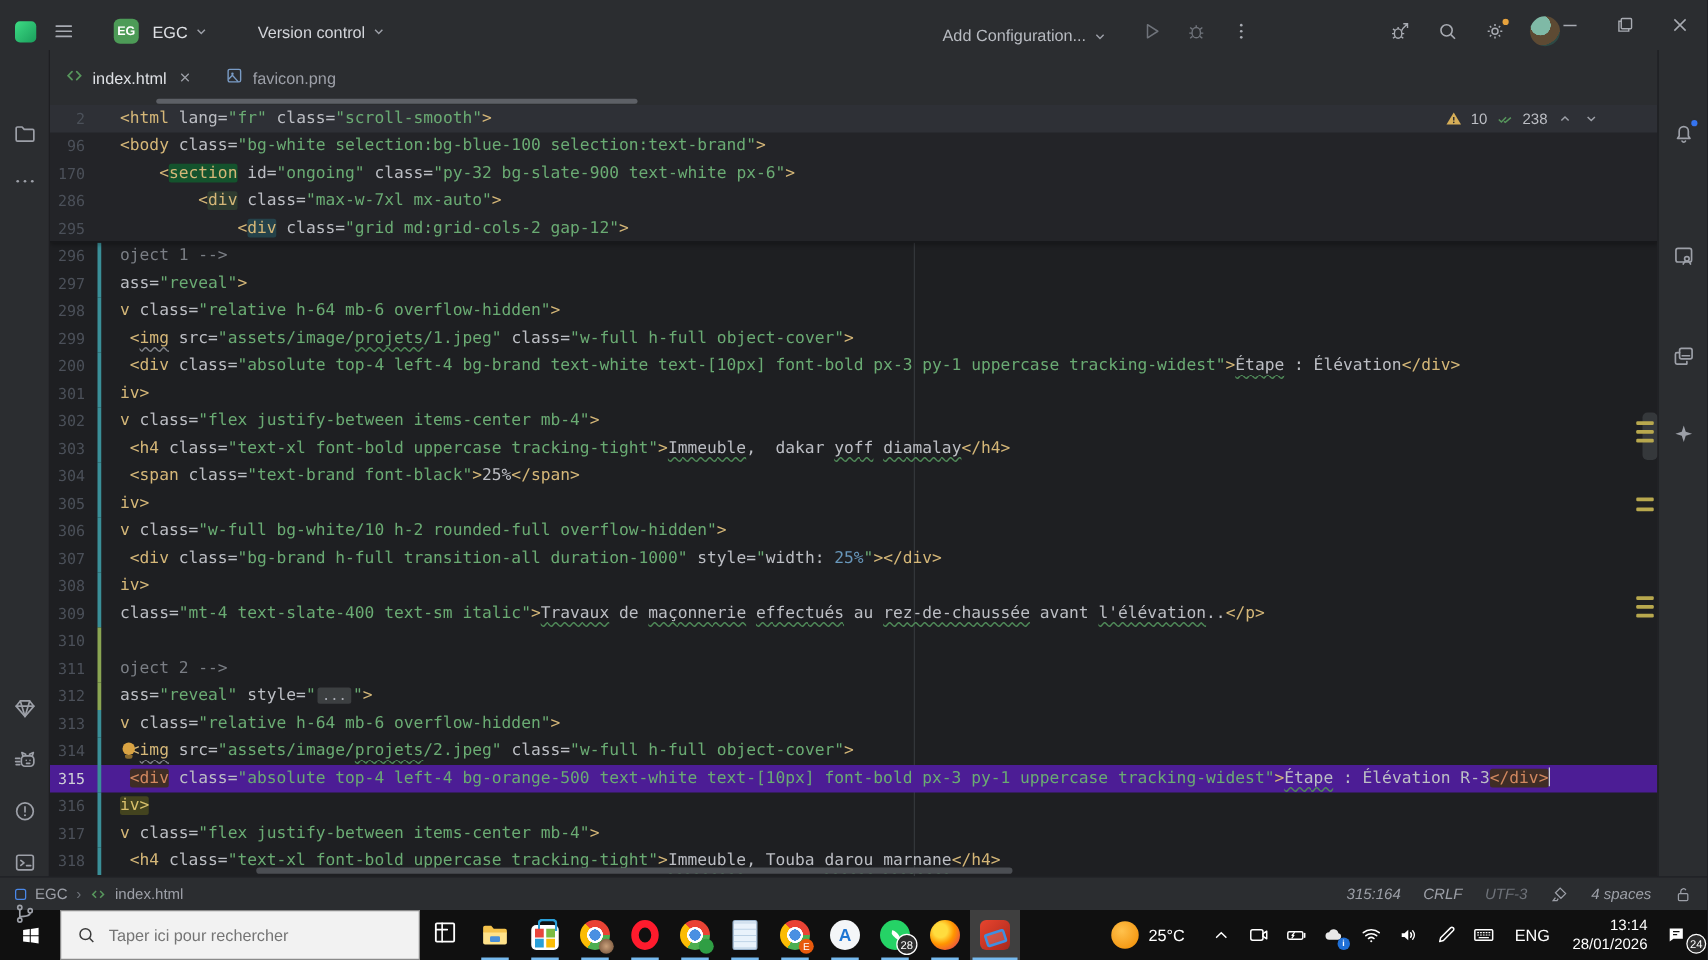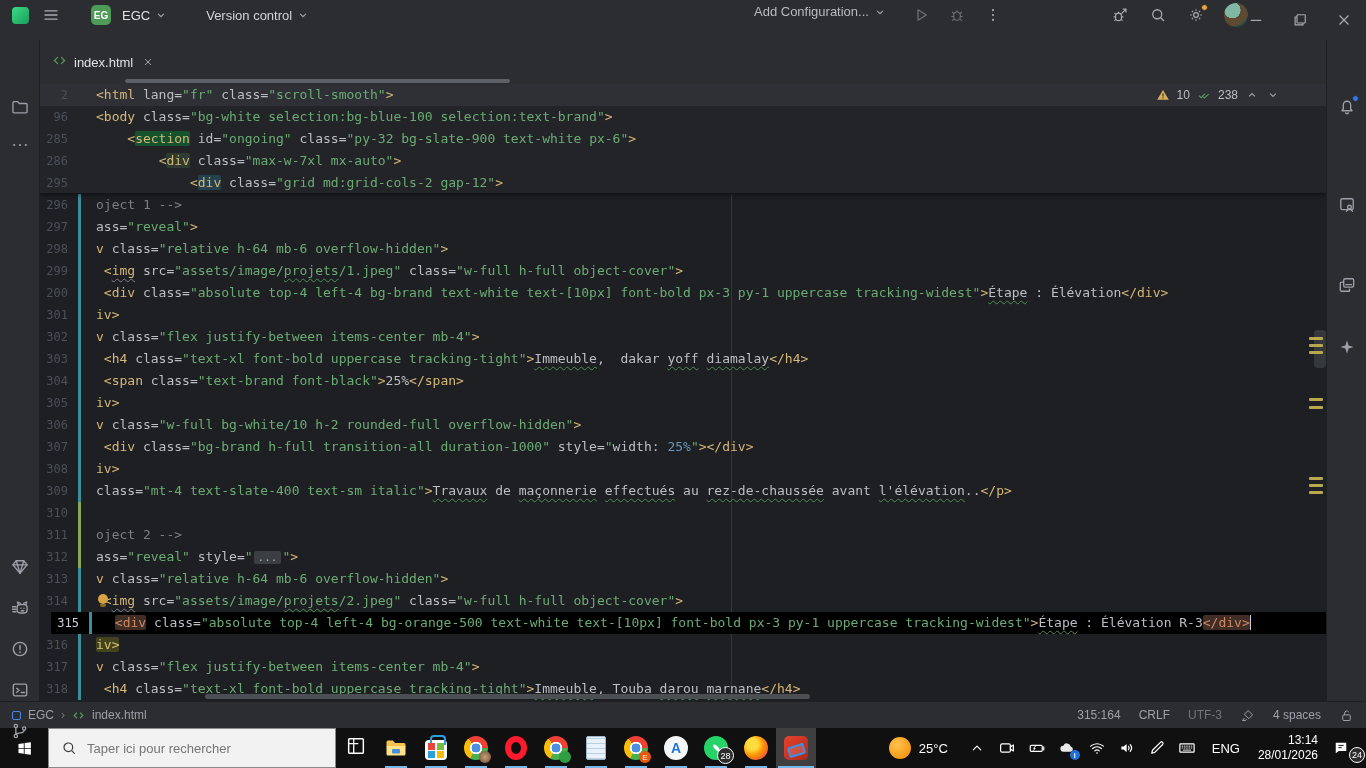--- a/index.html
+++ b/index.html
@@ -2,21 +2,21 @@
 <html><head>
 <meta charset="utf-8">
 <style>
   * { margin:0; padding:0; box-sizing:border-box; }
   html,body { width:1366px; height:768px; overflow:hidden; background:#1e1f22;
     font-family:"Liberation Sans", sans-serif; }
   .screen { position:relative; width:1366px; height:768px; }
 
   
   .titlebar { position:absolute; top:0; left:0; right:0; height:40px; background:#2b2d30;
-    display:flex; align-items:flex-start; color:#dfe1e5; font-size:13px; }
+    display:flex; align-items:flex-end; color:#dfe1e5; font-size:13px; }
   .tb-group { display:flex; align-items:center; }
   .tb-btn { width:32px; height:30px; display:flex; align-items:center; justify-content:center;
     color:#a8abb2; background:none; border:none; border-radius:4px; }
   .tb-btn svg { width:18px; height:18px; }
   .tb-btn.dim { color:#6f737a; }
   .app-logo { width:17px; height:17px; border-radius:4px; margin:0 6px 0 12px;
     background:linear-gradient(135deg,#3ddc84,#1a9e5c); }
   .proj-badge { width:20px; height:20px; border-radius:5px; background:#4d9b57; color:#fff;
     font-size:10px; font-weight:bold; display:flex; align-items:center; justify-content:center; margin:0 7px 0 18px; }
   .proj-sel, .vcs-sel, .runcfg { display:flex; align-items:center; gap:4px; padding:4px 6px; border-radius:4px; }
@@ -56,21 +56,21 @@
   
   .editor { position:absolute; top:84px; left:40px; right:40px; bottom:67px; background:#1e1f22;
     font-family:"DejaVu Sans Mono", monospace; font-size:13px; overflow:hidden; }
   .guide { position:absolute; left:691px; top:110px; bottom:0; width:1px; background:#33363a; z-index:1; }
   .rows { position:absolute; left:0; right:0; }
   .sticky { top:0; height:110px; background:#232428; border-bottom:1px solid #141517;
     box-shadow:0 2px 4px rgba(0,0,0,.35); z-index:4; }
   .codearea { top:110px; z-index:2; }
   .row { position:relative; height:22px; }
   .row.first-sticky { background:#2e3036; }
-  .row.cur { background:#000000;margin-left:11px; }
+  .row.cur { background:#4c1d95; }
   .ln { position:absolute; left:0; width:28px; text-align:right; color:#4b5059; font-size:12px; line-height:22px; }
   .row.cur .ln { color:#ced0d6; }
   .chg { position:absolute; left:38px; top:0; bottom:0; width:3px; }
   .chg.teal { background:#3a8f98; } .chg.green { background:#8aa653; }
   .ct { position:absolute; left:56px; top:0; white-space:pre; line-height:22px; z-index:2; }
   .tk-t { color:#d5b778; } .tk-s { color:#6aab73; } .tk-p { color:#bcbec4; }
   .tk-c { color:#7a7e85; } .tk-n { color:#6897bb; }
   .tk-f { background:#3c3f41; color:#a8abb2; border-radius:2px; padding:0 4px; margin:0 1px; font-size:11px; }
   .sq  { text-decoration:underline; text-decoration-style:wavy; text-decoration-color:#4f8a58;
          text-decoration-thickness:1px; text-underline-offset:3px; }
@@ -92,21 +92,21 @@
   .vthumb { position:absolute; right:0; width:12px; top:246px; height:38px; background:#494c50; opacity:.55; border-radius:4px; z-index:5; }
   .hthumb { position:absolute; left:165px; width:605px; bottom:2px; height:5px; background:#4b4e53; border-radius:3px; z-index:6; }
 
   
   .statusbar { position:absolute; left:0; right:0; bottom:40px; height:27px; background:#2b2d30;
     border-top:1px solid #1e1f22; display:flex; align-items:center; color:#9da0a8; font-size:12px; padding:0 12px; }
   .crumb { display:flex; align-items:center; gap:7px; }
   .crumb-sq { width:9px; height:9px; border:1.5px solid #4a88e8; border-radius:2px; }
   .crumb-sep { color:#6f737a; }
   .crumb svg { width:13px; height:13px; }
-  .sb-right { margin-left:auto; display:flex; align-items:center; gap:18px; }
+  .sb-right { margin-left:auto; display:flex; align-items:center; gap:18px;font-style:italic; }
   .sb-dim { color:#6f737a; }
   .sb-right svg { width:15px; height:15px; color:#9da0a8; }
 
   
   .taskbar { position:absolute; left:0; right:0; bottom:0; height:40px; background:#101010; color:#fff; }
   .start { position:absolute; left:0; top:0; width:48px; height:40px; display:flex; align-items:center; justify-content:center; }
   .start svg { width:17px; height:17px; }
   .searchbox { position:absolute; left:48px; top:0; width:288px; height:40px; background:#f2f2f2;
     border:1px solid #8a8a8a; display:flex; align-items:center; gap:10px; padding:0 12px; }
   .searchbox svg { width:16px; height:16px; color:#3b3b3b; flex:0 0 auto; }
@@ -261,20 +261,28 @@
         <span><svg viewBox="0 0 24 24" fill="none" stroke="#57965c" stroke-width="2.2" stroke-linecap="round">
             <path d="M9 7l-5 5 5 5M15 7l5 5-5 5"></path>
           </svg></span>
         <span>index.html</span>
         <span class="tab-close">
           <svg viewBox="0 0 24 24" stroke="currentColor" stroke-width="2">
             <path d="M6 6l12 12M18 6L6 18"></path>
           </svg>
         </span>
       </div>
+      <div class="tab">
+        <span><svg viewBox="0 0 24 24" fill="none" stroke="#7a9cc6" stroke-width="1.8">
+            <rect x="4" y="4" width="16" height="16" rx="2"></rect>
+            <circle cx="9.5" cy="9.5" r="1.6" fill="#7a9cc6" stroke="none"></circle>
+            <path d="M4.5 16.5l5-5 7.5 8.5"></path>
+          </svg></span>
+        <span>favicon.png</span>
+      </div>
     </div>
 
   <aside class="strip left" id="leftStrip">
       <div class="strip-icon" style="top: 52px;">
         <svg viewBox="0 0 24 24" fill="none" stroke="currentColor" stroke-width="1.6" stroke-linecap="round" stroke-linejoin="round">
           <path d="M3.5 6.8A1.3 1.3 0 0 1 4.8 5.5h4.4l2 2.3h8a1.3 1.3 0 0 1 1.3 1.3v8.6a1.3 1.3 0 0 1-1.3 1.3H4.8a1.3 1.3 0 0 1-1.3-1.3z"></path>
         </svg>
       </div>
       <div class="strip-icon" style="top: 90px;">
         <svg viewBox="0 0 24 24" fill="none" stroke="currentColor" stroke-width="1.6" stroke-linecap="round" stroke-linejoin="round">
@@ -474,21 +482,21 @@
     <div class="rows sticky" id="stickyRows">
         <div class="row first-sticky">
           <span class="ln">2</span>
           <span class="ct"><span class="tk-t">&lt;html</span><span class="tk-p"> lang=</span><span class="tk-s">"fr"</span><span class="tk-p"> class=</span><span class="tk-s">"scroll-smooth"</span><span class="tk-t">&gt;</span></span>
         </div>
         <div class="row">
           <span class="ln">96</span>
           <span class="ct"><span class="tk-t">&lt;body</span><span class="tk-p"> class=</span><span class="tk-s">"bg-white selection:bg-blue-100 selection:text-brand"</span><span class="tk-t">&gt;</span></span>
         </div>
         <div class="row">
-          <span class="ln">285</span>
+          <span class="ln">170</span>
           <span class="ct"><span class="tk-p">    </span><span class="tk-t">&lt;</span><span class="tk-t hlp">section</span><span class="tk-p"> id=</span><span class="tk-s">"ongoing"</span><span class="tk-p"> class=</span><span class="tk-s">"py-32 bg-slate-900 text-white px-6"</span><span class="tk-t">&gt;</span></span>
         </div>
         <div class="row">
           <span class="ln">286</span>
           <span class="ct"><span class="tk-p">        </span><span class="tk-t">&lt;</span><span class="tk-t hlg">div</span><span class="tk-p"> class=</span><span class="tk-s">"max-w-7xl mx-auto"</span><span class="tk-t">&gt;</span></span>
         </div>
         <div class="row">
           <span class="ln">295</span>
           <span class="ct"><span class="tk-p">            </span><span class="tk-t">&lt;</span><span class="tk-t hlt">div</span><span class="tk-p"> class=</span><span class="tk-s">"grid md:grid-cols-2 gap-12"</span><span class="tk-t">&gt;</span></span>
         </div>

